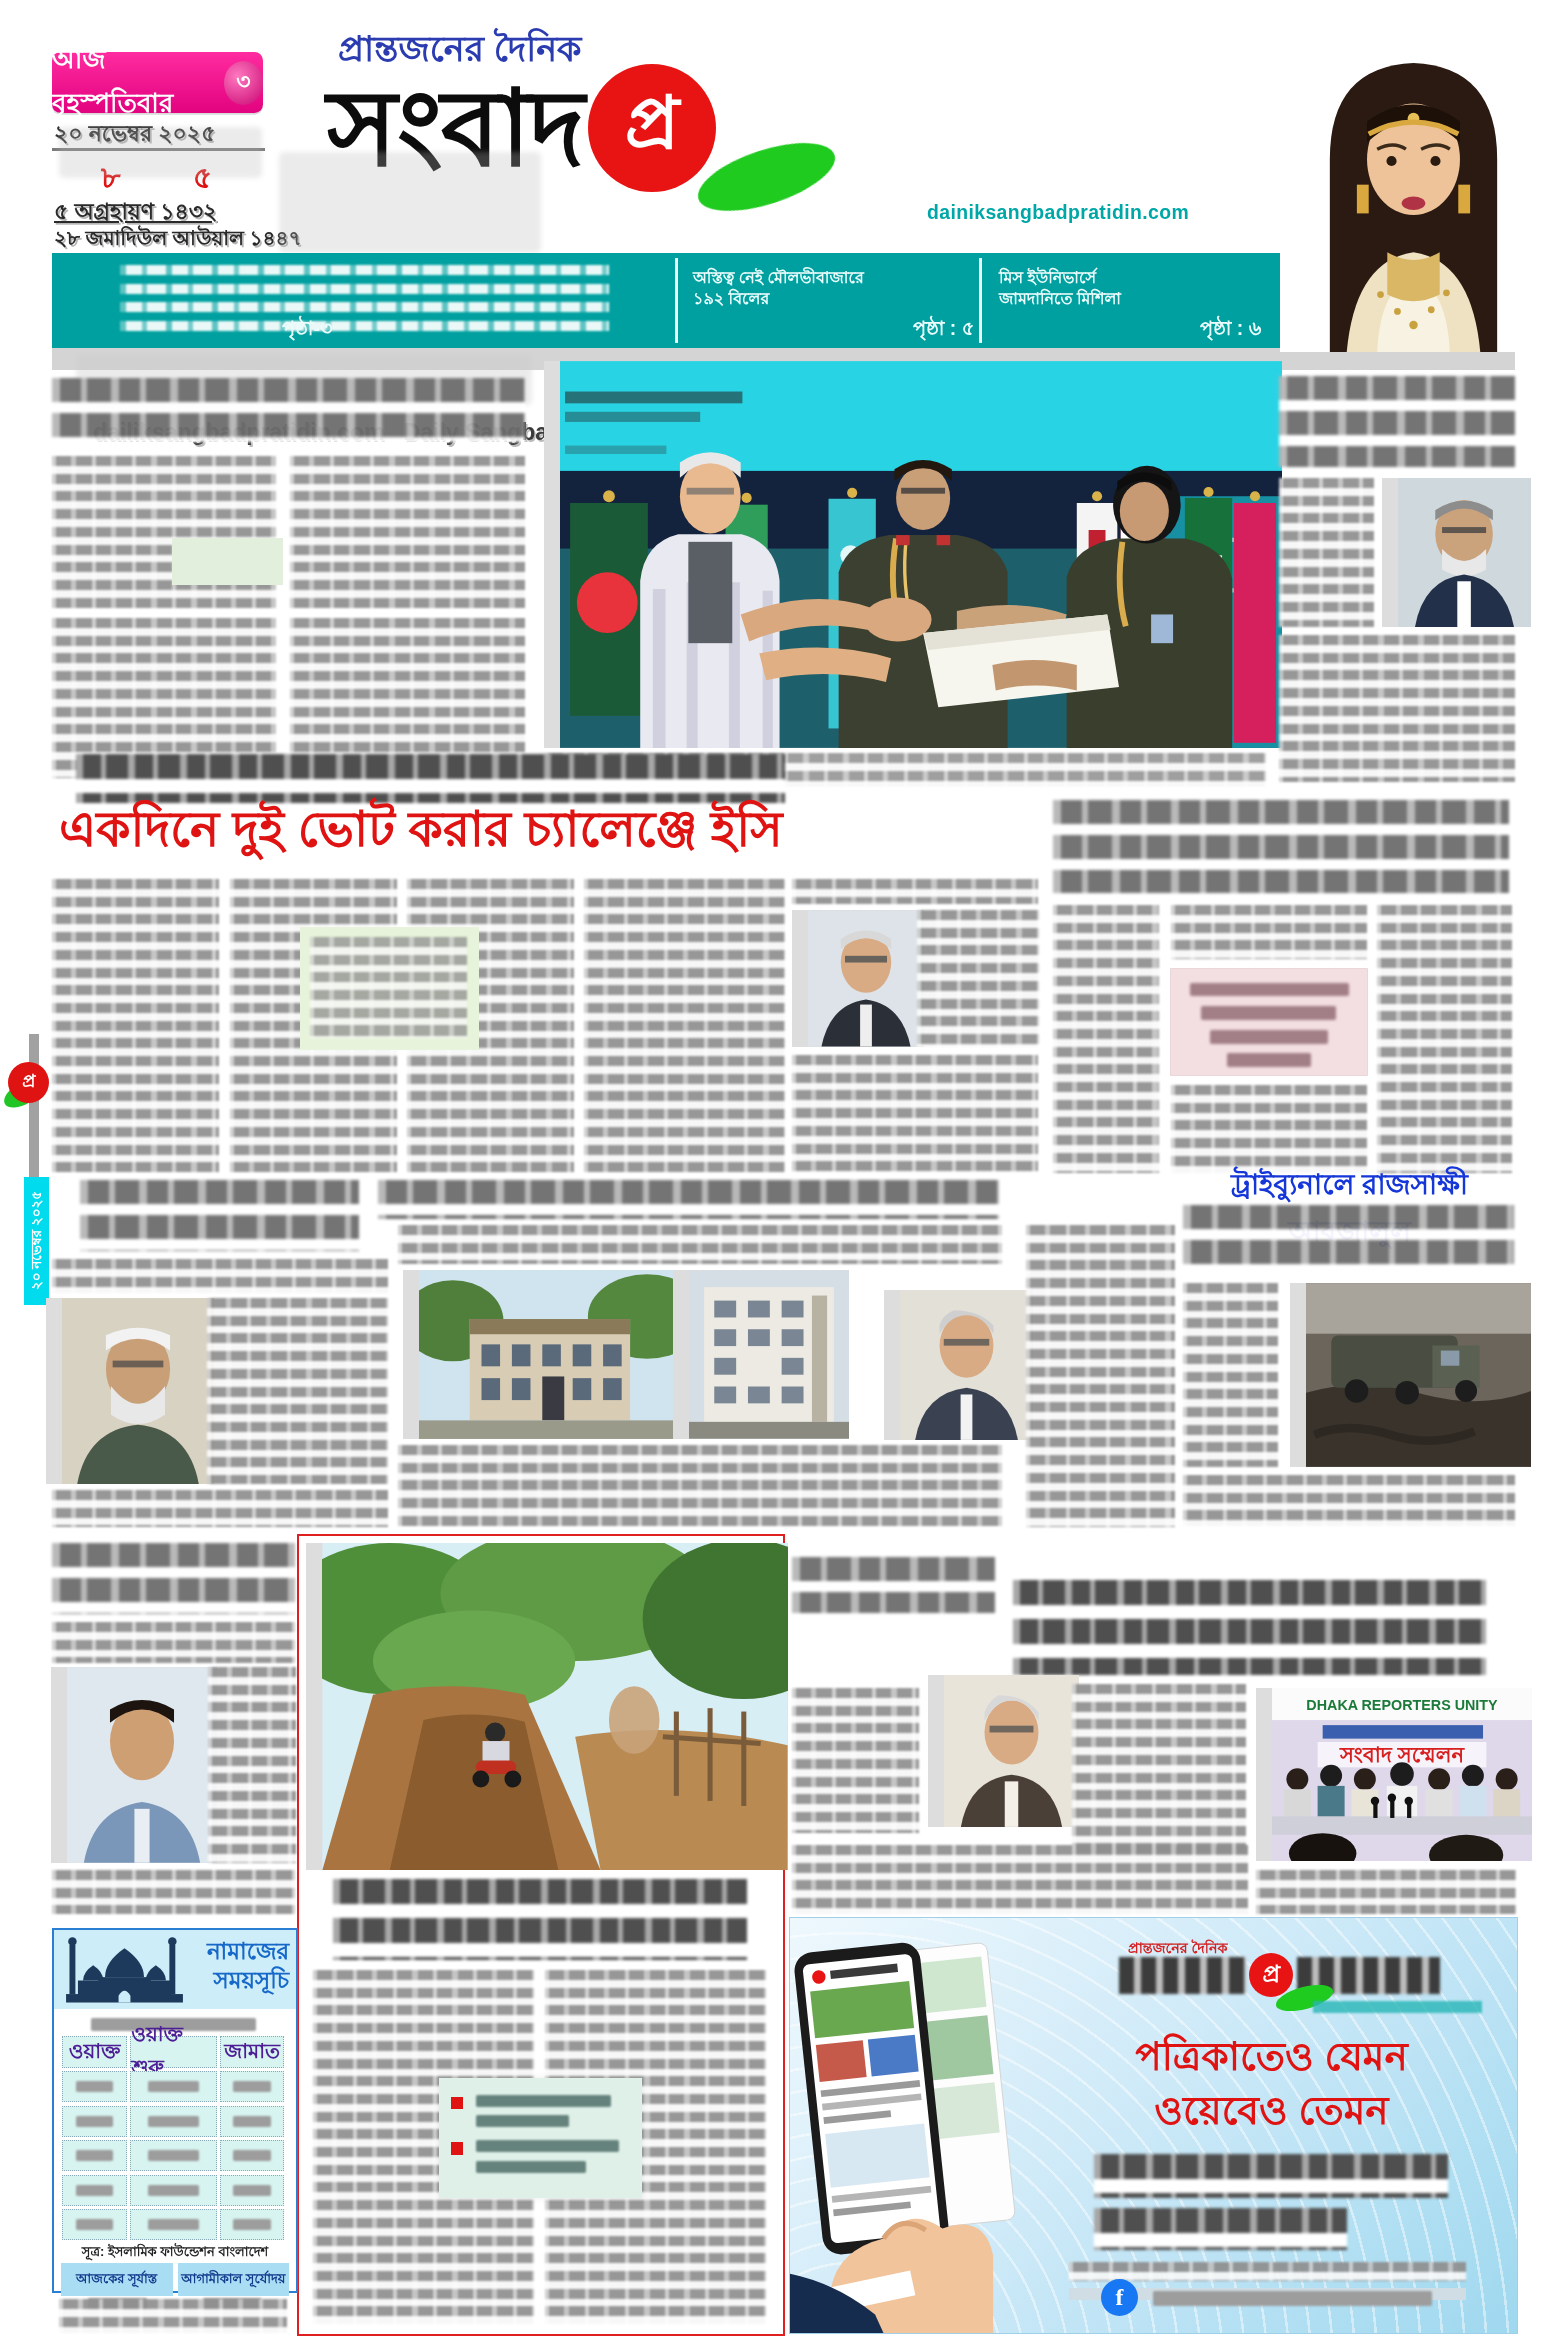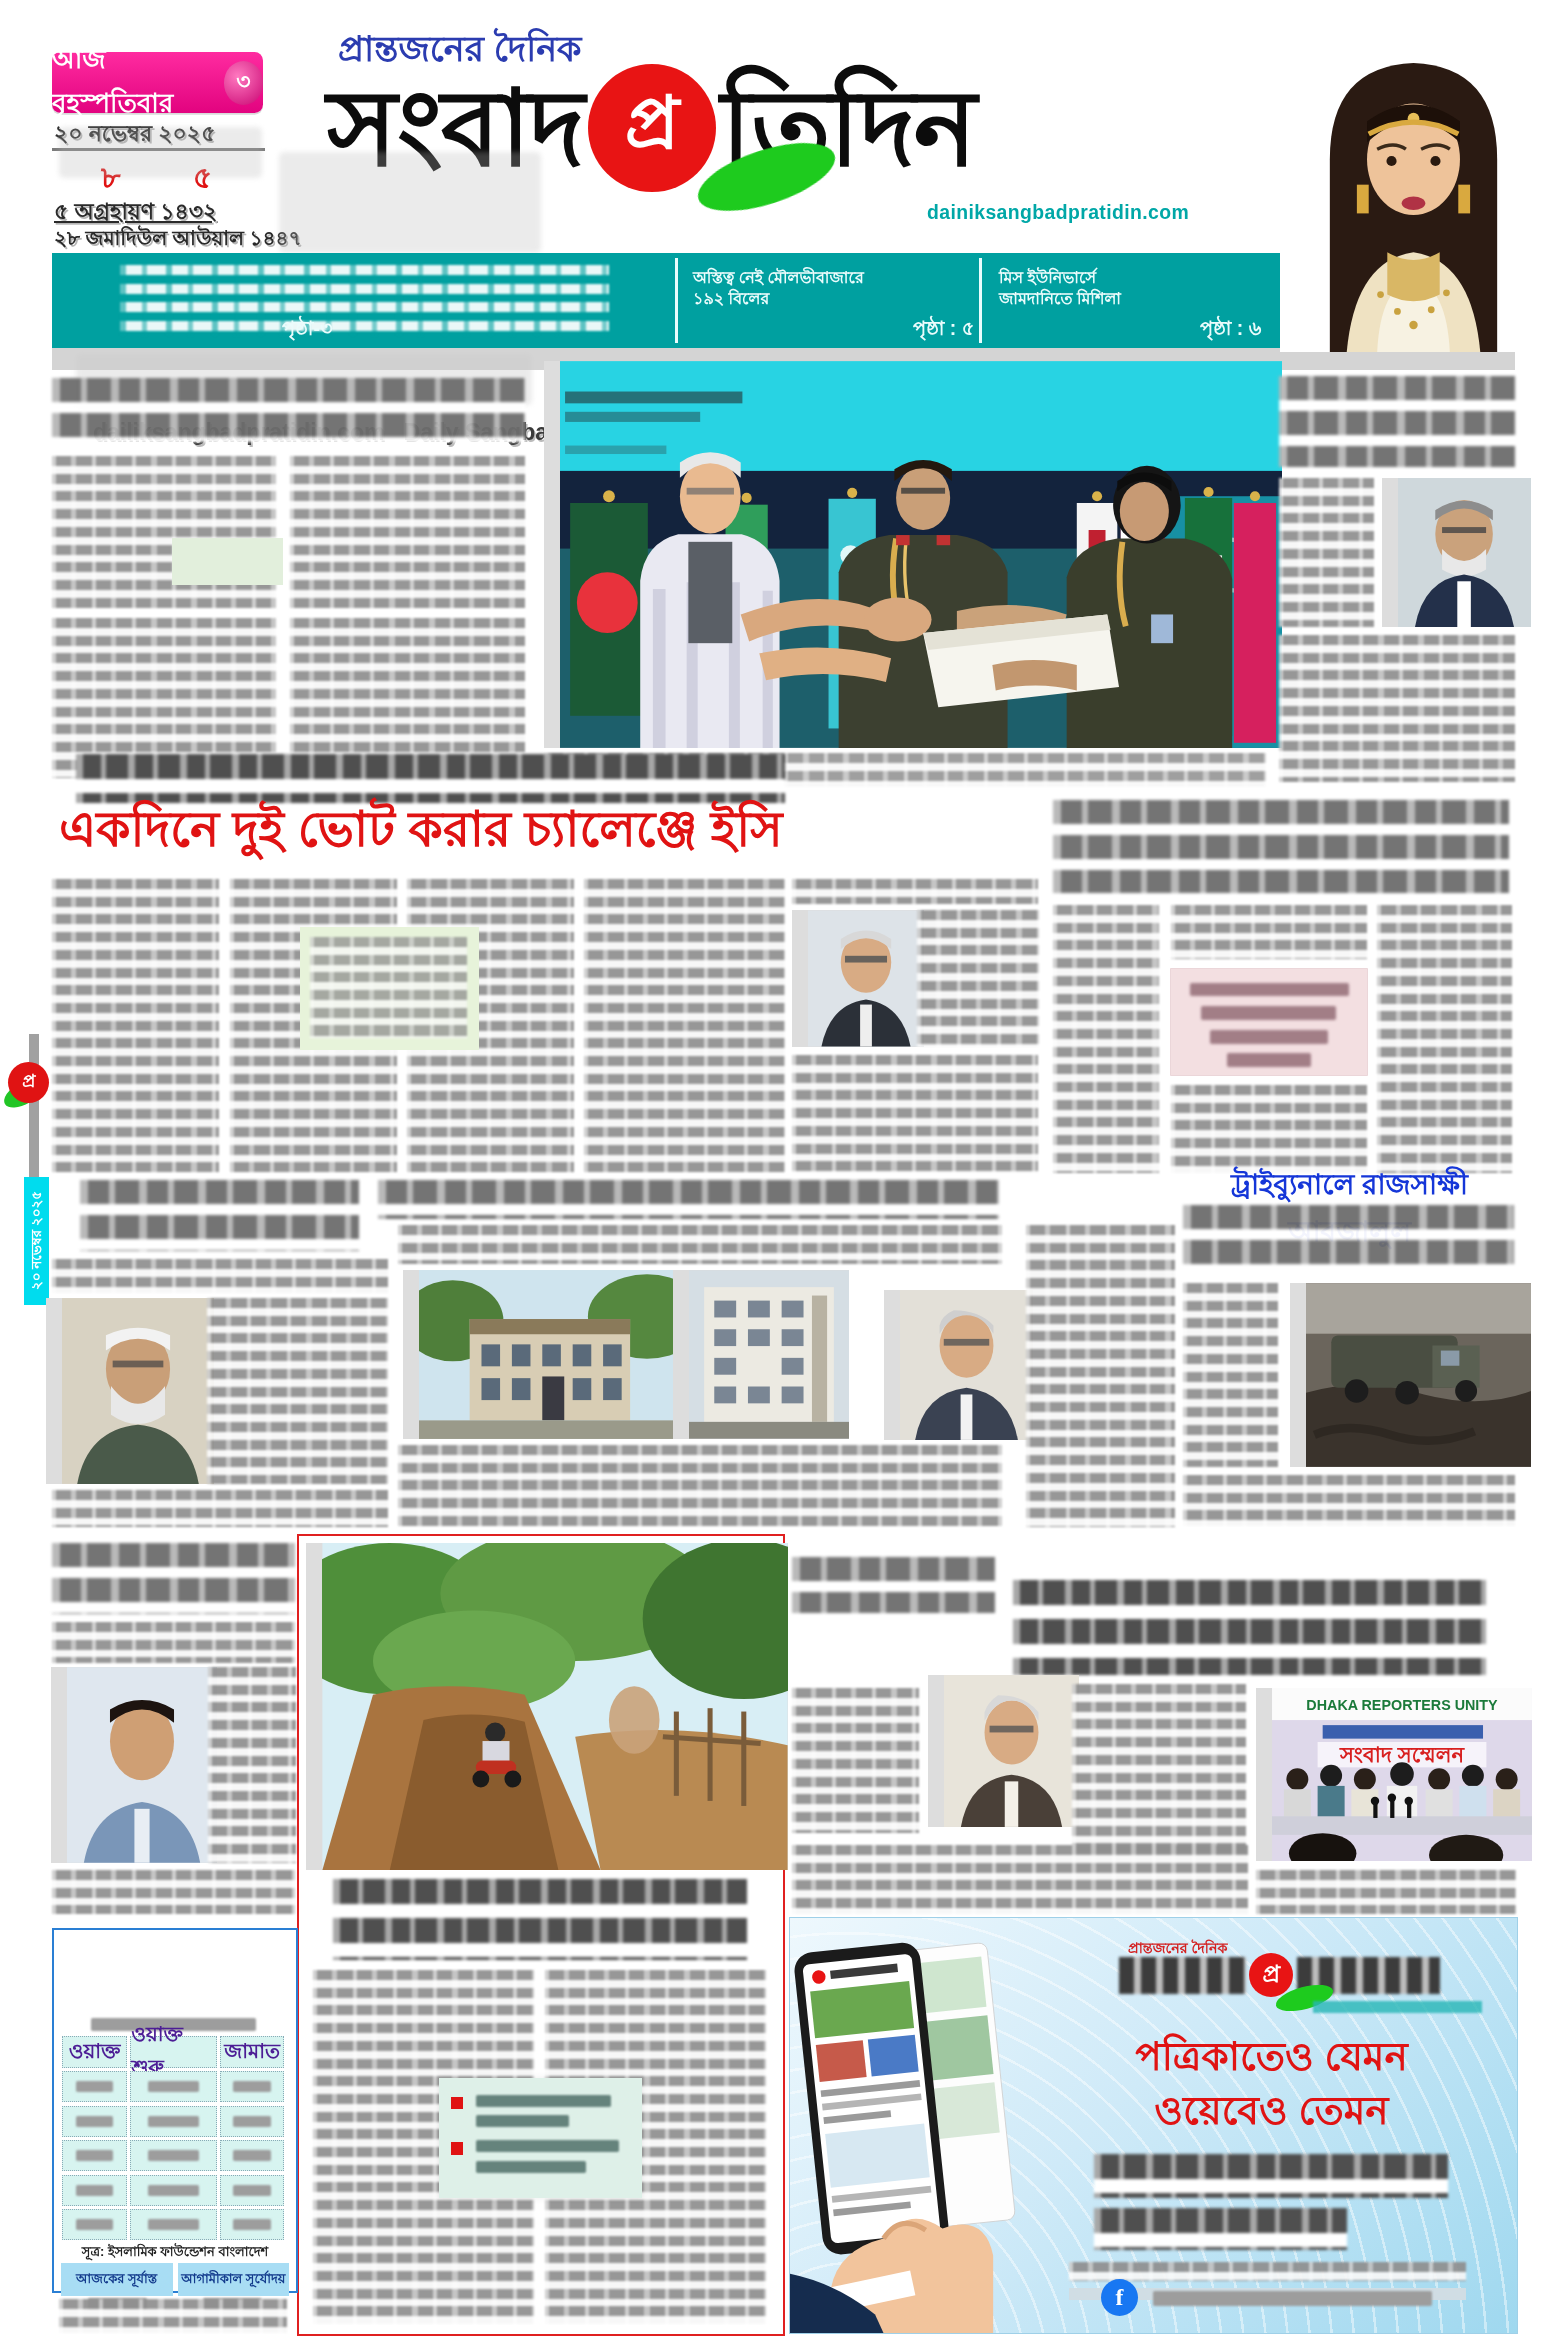--- a/index.html
+++ b/index.html
@@ -162,21 +162,20 @@
     <span>আজ বৃহস্পতিবার</span>
     <span class="swirl">৩</span>
   </div>
 
   <div class="abs tagline">প্রান্তজনের দৈনিক</div>
 
   <div class="abs leaf"></div>
   <div class="abs masthead">
     <span class="t1">সংবাদ</span>
     <span class="mcircle">প্র</span>
-    <span class="t2">তিদিন</span>
   </div>
   <div class="abs murl">dainiksangbadpratidin.com</div>
 
   <div class="dateline" style="left:54px;top:116px;">২০ নভেম্বর ২০২৫</div>
   <div class="hl-rule" style="left:52px;top:148px;width:213px;"></div>
   <div class="rednums" style="left:101px;top:154px;">৮ ৫</div>
   <div class="dateline" style="left:54px;top:194px;text-decoration:underline;">৫ অগ্রহায়ণ ১৪৩২</div>
   <div class="dateline" style="left:54px;top:223px;font-size:20px;">২৮ জমাদিউল আউয়াল ১৪৪৭</div>
   <div class="siteline" style="left:93px;top:419px;">
     <span>dailiksangbadpratidin.com</span>&nbsp;&nbsp;
@@ -569,20 +568,41 @@
           <circle cx="162" cy="134" r="5"></circle>
       </g>
       <ellipse cx="60" cy="196" rx="40" ry="24" fill="#17120e"></ellipse>
       <ellipse cx="230" cy="198" rx="44" ry="24" fill="#201a14"></ellipse>
     </svg>
   </div>
   <div class="blx" style="left:792px;top:1845px;width:456px;height:69px;"></div>
   <div class="blx" style="left:1256px;top:1870px;width:260px;height:44px;"></div>
 
   <div class="abs prayer">
+    <div class="prayer-head">
+      <svg width="127" height="73" viewBox="0 0 150 86" style="margin-left:6.8px;">
+        <g fill="#1d3a5c">
+          <rect x="10" y="14" width="7" height="58"></rect>
+            <circle cx="13.5" cy="10" r="5"></circle>
+          <rect x="128" y="14" width="7" height="58"></rect>
+            <circle cx="131.5" cy="10" r="5"></circle>
+          <path d="M75 18 Q98 34 98 52 L52 52 Q52 34 75 18 Z"></path>
+          <rect x="44" y="52" width="62" height="22"></rect>
+          <path d="M38 38 Q50 46 50 56 L26 56 Q26 46 38 38 Z"></path>
+          <path d="M112 38 Q124 46 124 56 L100 56 Q100 46 112 38 Z"></path>
+          <rect x="20" y="56" width="110" height="18"></rect>
+          <rect x="6" y="72" width="138" height="10"></rect>
+          <path d="M68 74 Q75 62 82 74 L82 82 L68 82 Z" fill="#cdedf8"></path>
+        </g>
+      </svg>
+      <div class="prayer-title">
+        <div>নামাজের</div>
+        <div>সময়সূচি</div>
+      </div>
+    </div>
     <div class="pill" style="left:37px;top:88px;width:165px;height:12.7px;"></div>
     <div class="ptable">
       <div class="prow">
         <div class="pcell hd">ওয়াক্ত</div>
         <div class="pcell hd" style="flex:1.35;">ওয়াক্ত শুরু</div>
         <div class="pcell hd">জামাত</div>
       </div>
       <div class="prow">
           <div class="pcell">
             <div class="pv"></div>

